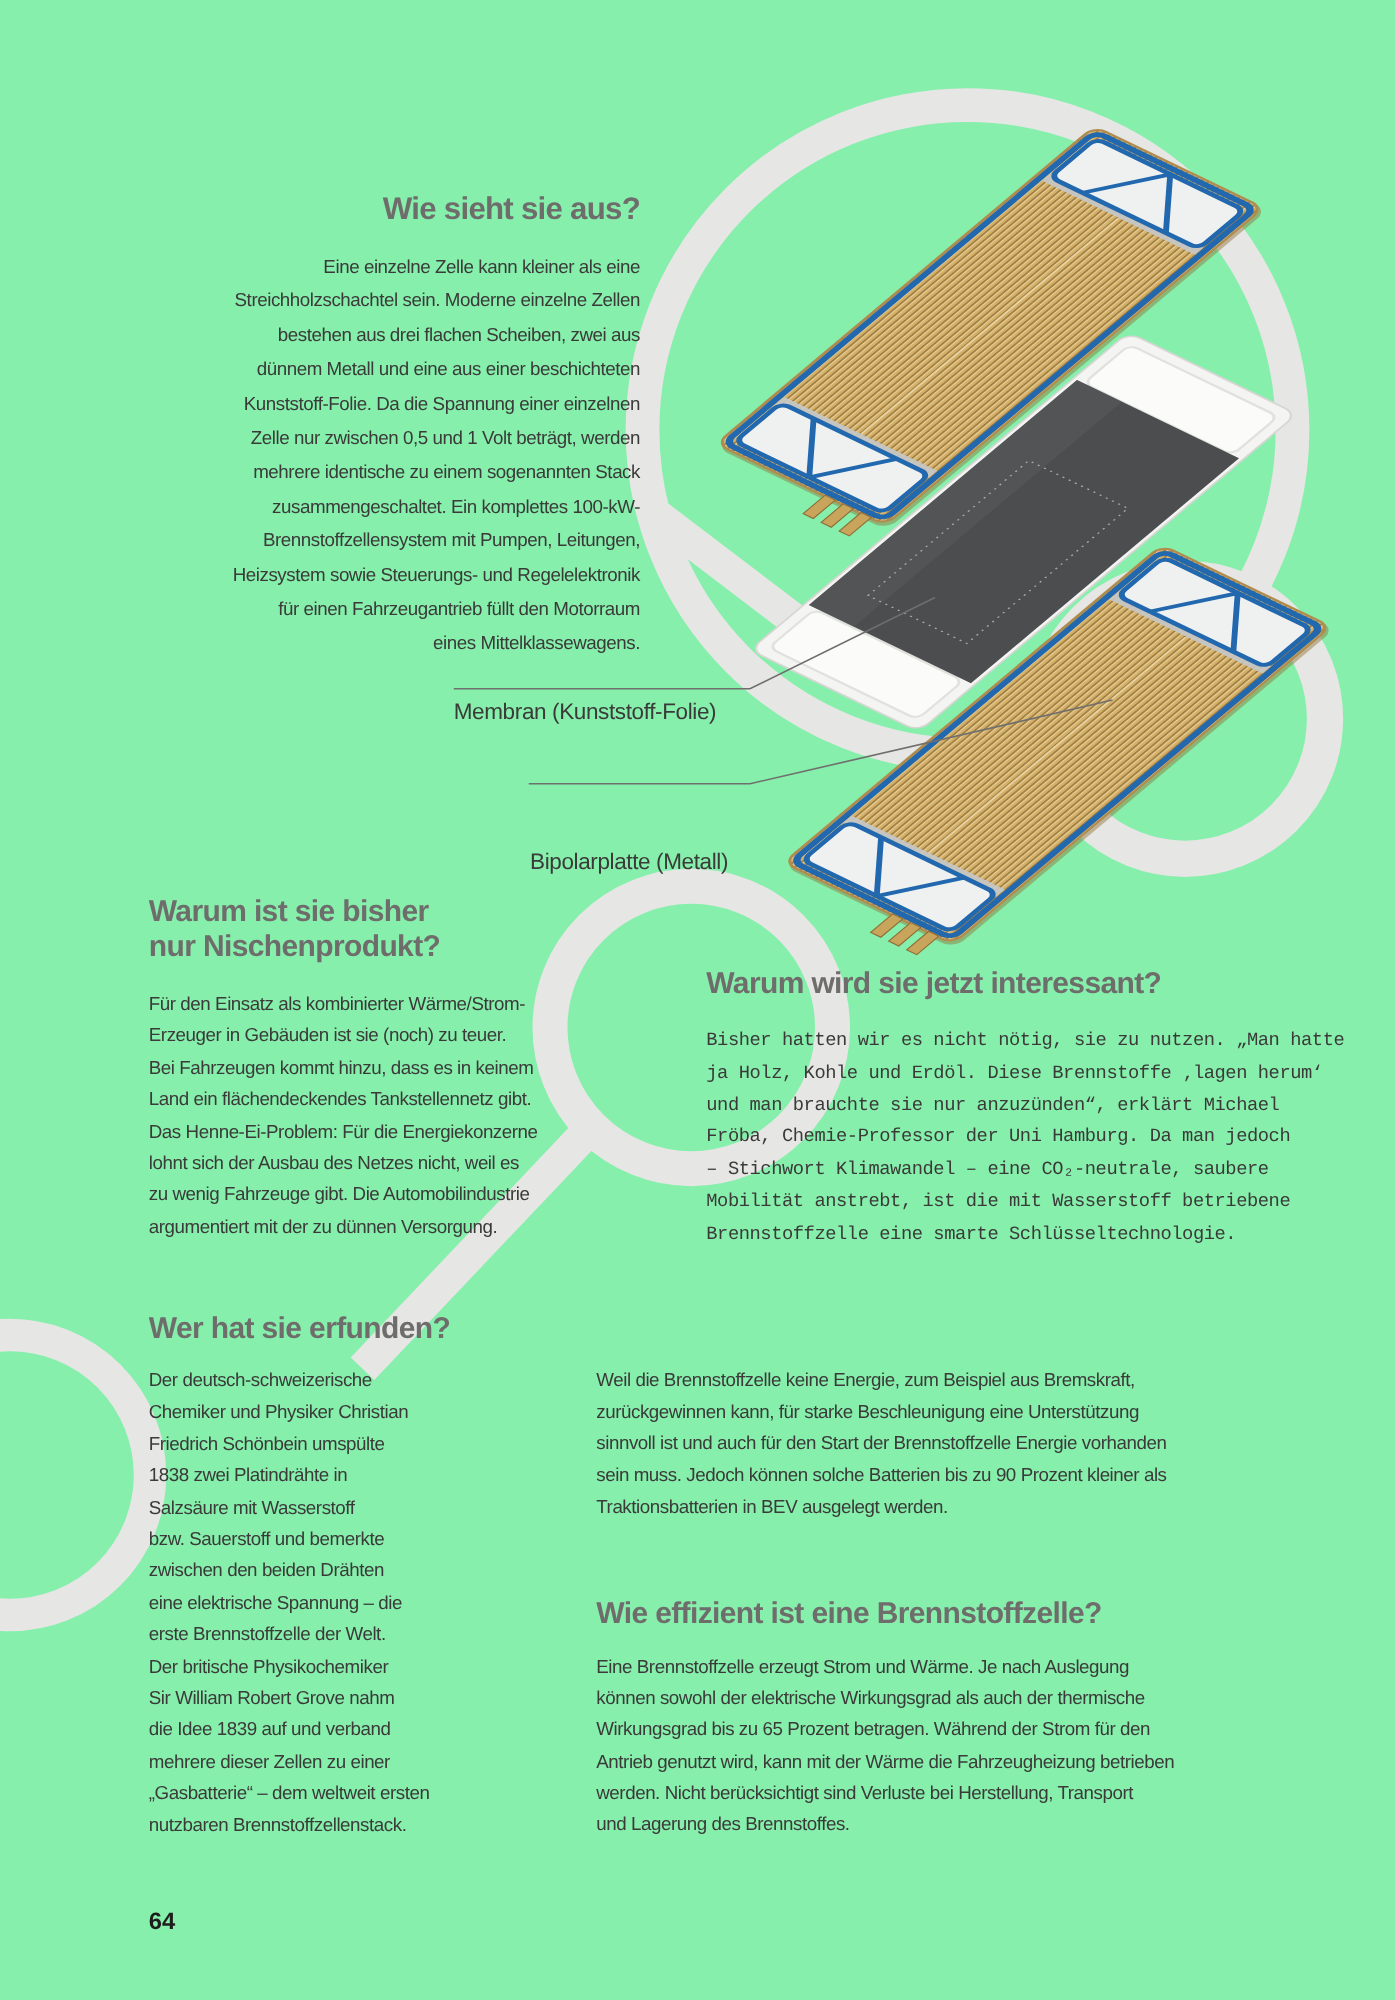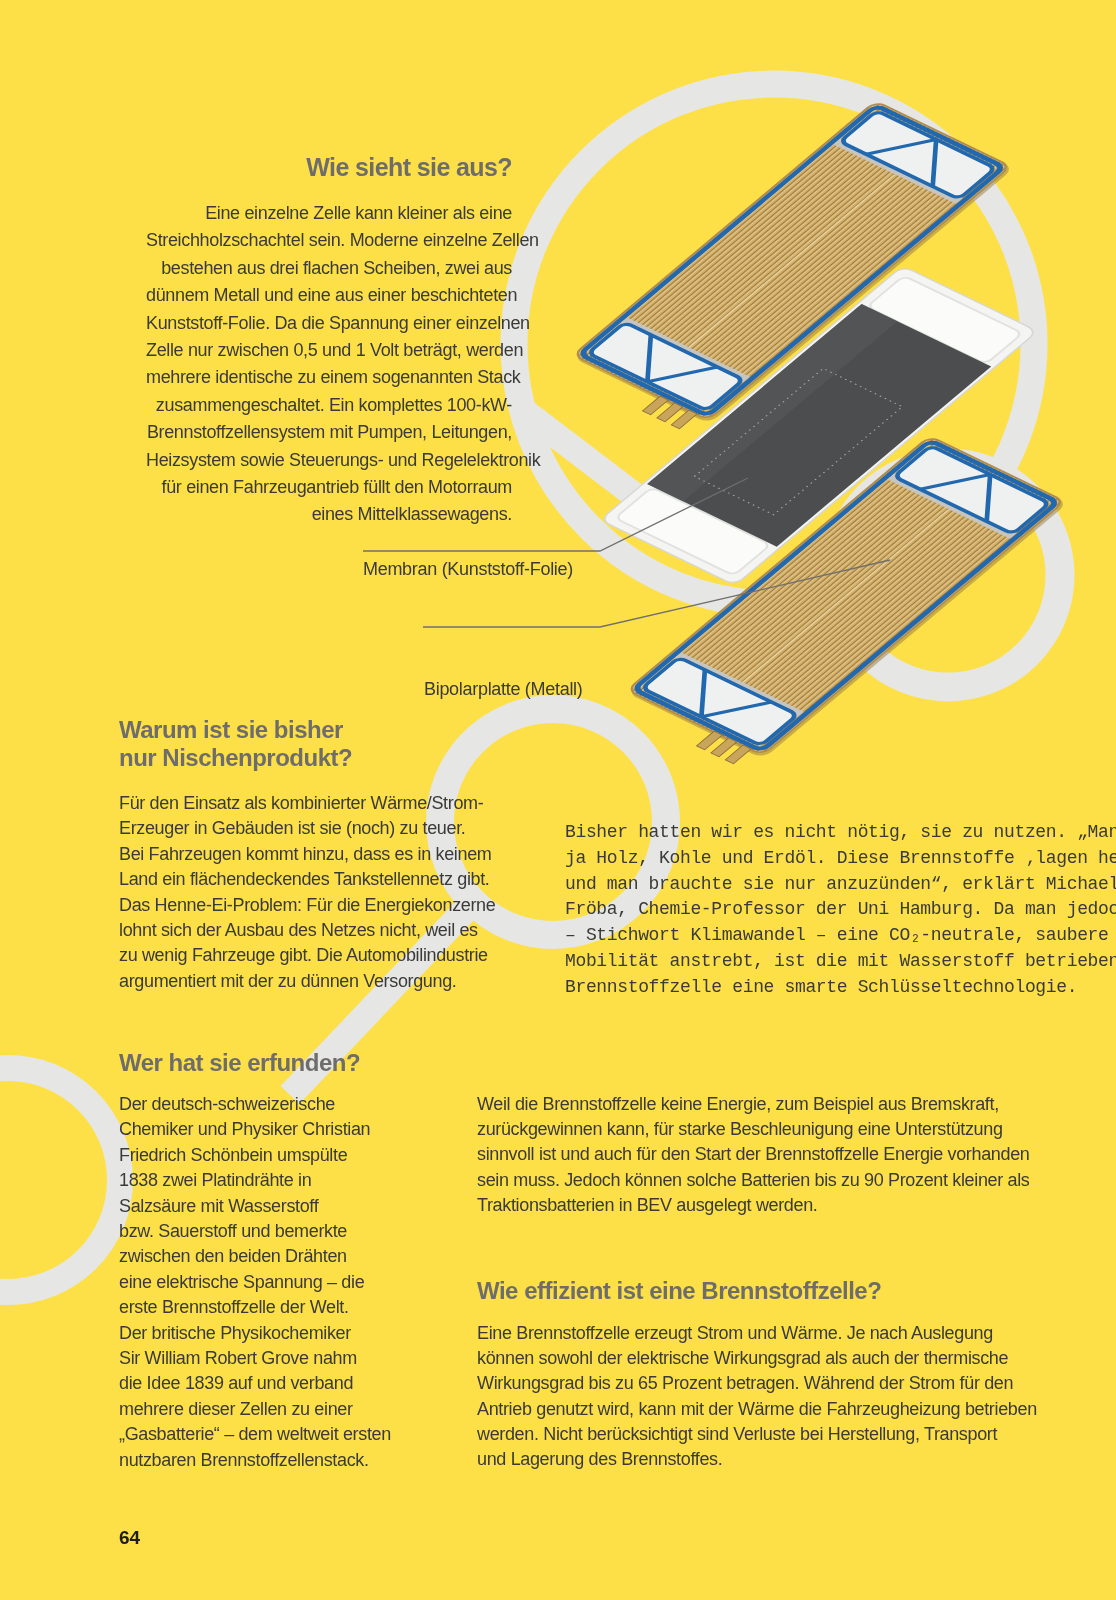--- a/index.html
+++ b/index.html
@@ -1,36 +1,36 @@
 <!DOCTYPE html>
 <html><head>
 <meta charset="utf-8">
 <style>
   html,body{margin:0;padding:0;background:#b9b9b7;}
   .page{
     position:relative;
     width:1116px;height:1600px;
     margin:0 auto;
-    background:#fde047;
+    background:#86efac;
     overflow:hidden;
     font-family:"Liberation Sans", sans-serif;
     color:#3a3a38;
   }
   svg.layer{position:absolute;left:0;top:0;z-index:0;}
   .txt{position:absolute;z-index:2;white-space:pre;}
   .h1{
     font-size:25px;font-weight:bold;color:#6e6d6b;
     letter-spacing:-0.6px;line-height:30px;
   }
   .h2{
     font-size:24px;font-weight:bold;color:#6e6d6b;
     letter-spacing:-0.5px;line-height:28px;
   }
   .body-txt{
-    font-size:18px;color:#3a3a38;letter-spacing:-0.35px;
+    font-size:15px;color:#3a3a38;letter-spacing:-0.35px;
   }
   .right{text-align:right;}
   .caption{
     font-size:18px;color:#3a3a38;letter-spacing:-0.3px;
   }
   .pagenum{
     font-size:19px;font-weight:bold;color:#1d1d1b;letter-spacing:0px;
   }
 </style>
 </head>
@@ -118,20 +118,21 @@
 Erzeuger in Gebäuden ist sie (noch) zu teuer.
 Bei Fahrzeugen kommt hinzu, dass es in keinem
 Land ein flächendeckendes Tankstellennetz gibt.
 Das Henne-Ei-Problem: Für die Energiekonzerne
 lohnt sich der Ausbau des Netzes nicht, weil es
 zu wenig Fahrzeuge gibt. Die Automobilindustrie
 argumentiert mit der zu dünnen Versorgung.</div>
   <div class="txt h2" style="left:119px;top:716px;">Warum ist sie bisher
 nur Nischenprodukt?</div>
 
+  <div class="txt h2" style="left:565px;top:773px;">Warum wird sie jetzt interessant?</div>
   <div class="txt body-txt" style="left:565px;top:820px;line-height:25.8px;font-family:Liberation Mono, monospace;">Bisher hatten wir es nicht nötig, sie zu nutzen. „Man hatte
 ja Holz, Kohle und Erdöl. Diese Brennstoffe ‚lagen herum‘
 und man brauchte sie nur anzuzünden“, erklärt Michael
 Fröba, Chemie-Professor der Uni Hamburg. Da man jedoch
 – Stichwort Klimawandel – eine CO₂-neutrale, saubere
 Mobilität anstrebt, ist die mit Wasserstoff betriebene
 Brennstoffzelle eine smarte Schlüsseltechnologie.</div>
 
   <div class="txt h2" style="left:119px;top:1049px;">Wer hat sie erfunden?</div>
   <div class="txt body-txt" style="left:119px;top:1092px;line-height:25.4px;">Der deutsch-schweizerische

